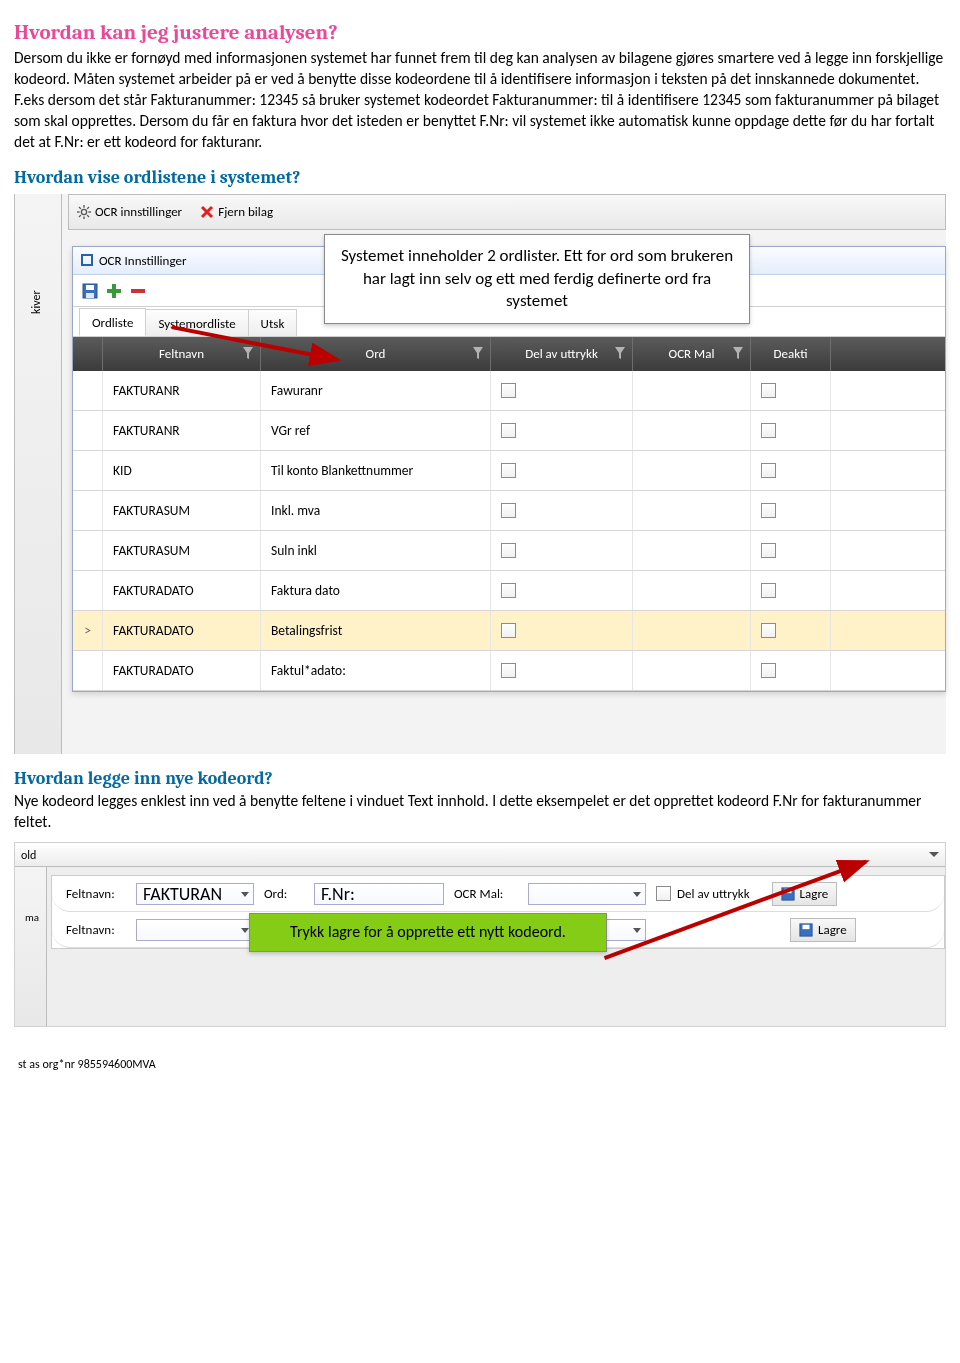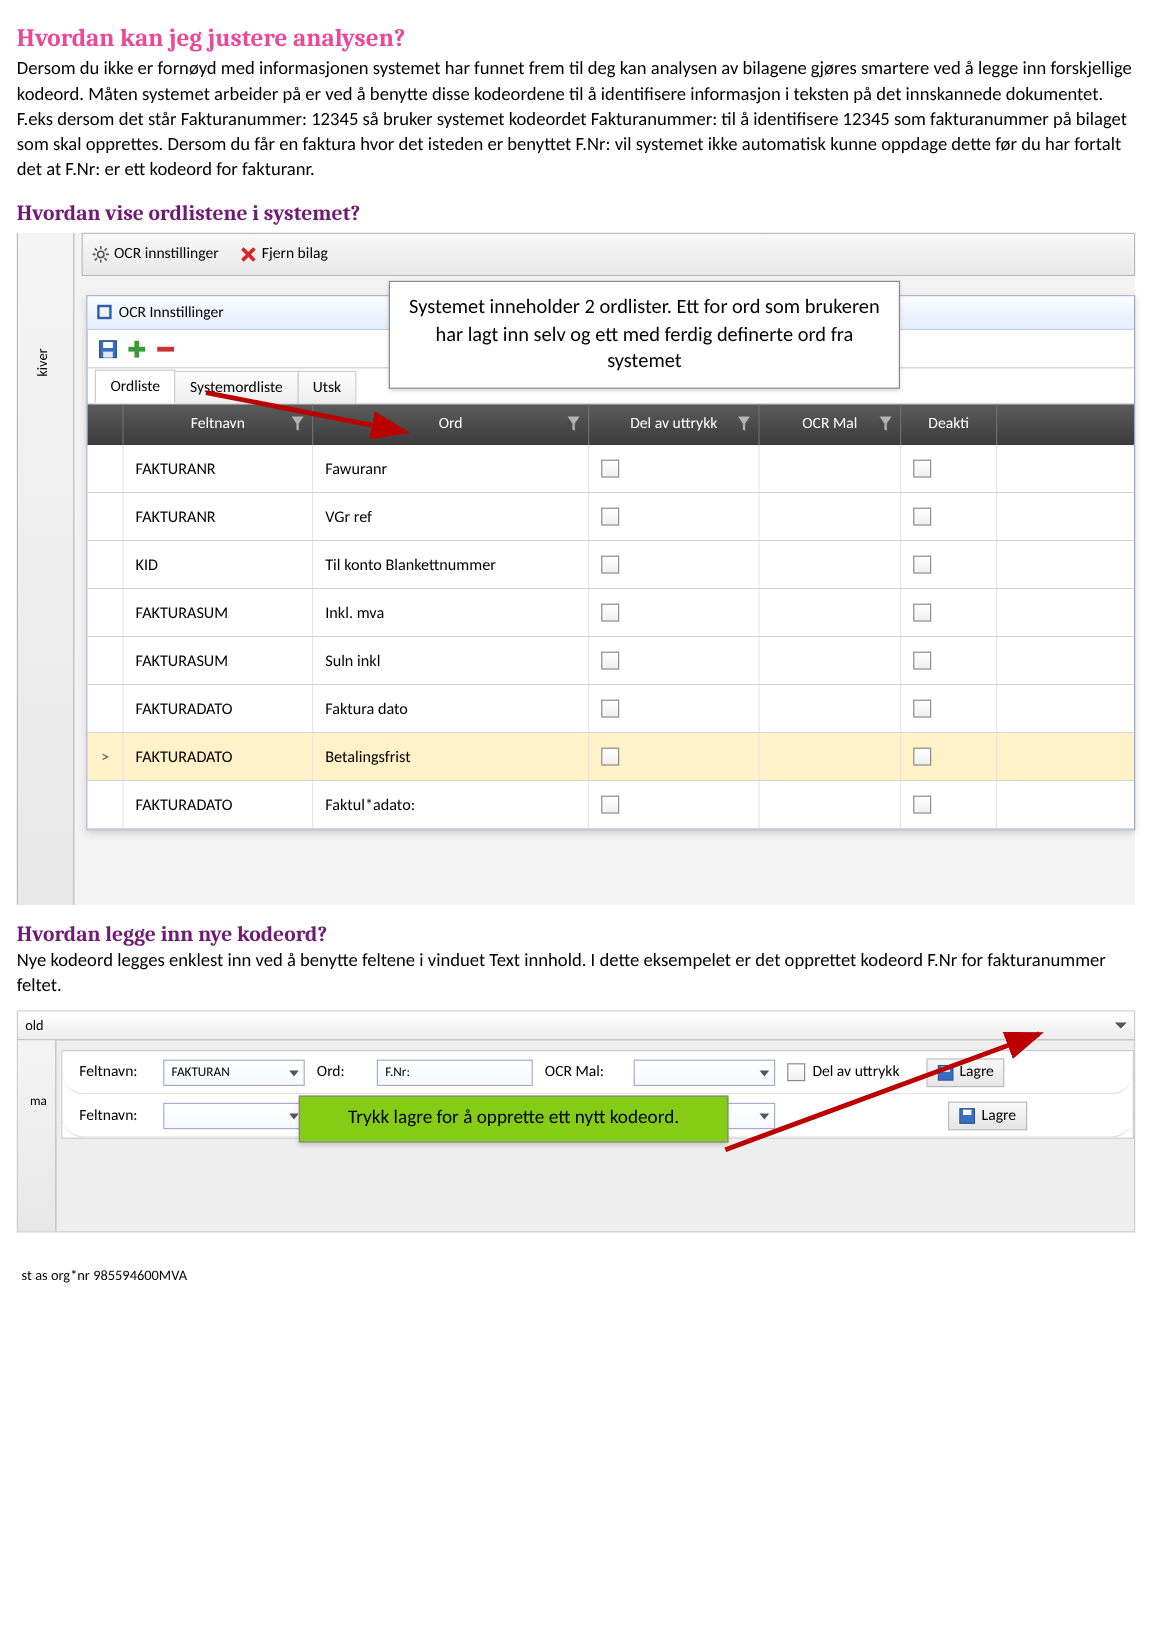--- a/index.html
+++ b/index.html
@@ -1,19 +1,19 @@
 <!DOCTYPE html>
 <html><head>
 <meta charset="utf-8">
 <style>
   * { box-sizing: border-box; margin: 0; padding: 0; }
   body { font-family: Calibri, Arial, sans-serif; font-size: 15px; color: #000; background: #fff; width: 960px; }
   .page { padding: 12px 14px 20px 14px; }
   h2.blue { color: #ec4899; font-family: Cambria, Georgia, serif; font-size: 21px; font-weight: bold; margin: 8px 0 4px 0; }
-  h3.blue { color: #701a75; font-family: Cambria, Georgia, serif; font-size: 18px; font-weight: bold; margin: 14px 0 2px 0; }
+  h3.blue { color: #0369a1; font-family: Cambria, Georgia, serif; font-size: 18px; font-weight: bold; margin: 14px 0 2px 0; }
   p.body { font-size: 15.5px; line-height: 1.35; margin: 2px 0 6px 0; }
 
   
   .shot1 { border: none; margin-top: 6px; position: relative; height: 560px; background: #f3f3f3; }
   .topbar { position: absolute; top: 0; left: 54px; right: 0; height: 36px; background: linear-gradient(#f8f8f8,#e9e9e9); border: 1px solid #bcbcbc; display: flex; align-items: center; padding-left: 8px; gap: 18px; font-size: 13px; }
   .gear { width: 14px; height: 14px; display: inline-block; }
   .gear svg, .redx svg { display: block; }
   .leftstrip { position: absolute; left: 0; top: 0; bottom: 0; width: 48px; background: linear-gradient(#f4f4f4,#e8e8e8); border-right: 1px solid #bcbcbc; border-left: 1px solid #bcbcbc; }
   .leftstrip .vtxt { position: absolute; top: 120px; left: 14px; font-size: 12px; transform: rotate(-90deg); transform-origin: left top; }
   .dlg { position: absolute; left: 58px; top: 52px; right: 0; background: #fff; border: 1px solid #9aa7c9; box-shadow: 0 2px 6px rgba(0,0,0,0.15); }
@@ -40,21 +40,21 @@
   .tooltipbox { position: absolute; left: 310px; top: 40px; width: 426px; background: #fff; border: 1px solid #888; padding: 10px 14px; font-size: 17px; text-align: center; line-height: 1.35; box-shadow: 0 2px 4px rgba(0,0,0,0.2); z-index: 5; }
   .arrow1 { position: absolute; left: 152px; top: 129px; z-index: 6; transform: rotate(200deg); }
 
   
   .shot2 { margin-top: 10px; position: relative; height: 185px; background: #eee; border: 1px solid #d0d0d0; }
   .dd { position: absolute; left: 0; top: 0; height: 24px; right: 0; background: linear-gradient(#fff,#ececec); border-bottom: 1px solid #bbb; display: flex; align-items: center; font-size: 12px; padding: 0 6px; justify-content: space-between; }
   .ddarrow { width: 0; height: 0; border-left: 5px solid transparent; border-right: 5px solid transparent; border-top: 5px solid #555; }
   .fieldsarea { position: absolute; left: 36px; top: 32px; right: 0; border: 1px solid #ccc; background: #fff; }
   .frow { display: flex; align-items: center; height: 36px; border-bottom: 1px solid #ddd; font-size: 13px; padding-left: 14px; gap: 10px; border-radius: 18px; }
   .flabel { width: 60px; }
-  .fin { height: 22px; border: 1px solid #aac; background: linear-gradient(#fff,#f6f9ff); display: flex; align-items: center; padding: 0 6px; font-size: 11px; position: relative; }
+  .fin { height: 22px; border: 1px solid #aac; background: linear-gradient(#fff,#f6f9ff); display: flex; align-items: center; padding: 0 6px; font-size: 18px; position: relative; }
   .fin .car { position: absolute; right: 4px; top: 8px; width: 0; height: 0; border-left: 4px solid transparent; border-right: 4px solid transparent; border-top: 5px solid #555; }
   .w120 { width: 118px; } .w130 { width: 130px; }
   .chklbl { display: flex; align-items: center; gap: 6px; }
   .savebtn { display: flex; align-items: center; gap: 5px; background: linear-gradient(#f8f8f8,#e5e5e5); border: 1px solid #bbb; height: 24px; padding: 0 8px; font-size: 13px; margin-left: 12px; }
   .leftstrip2 { position: absolute; left: 0; top: 24px; bottom: 0; width: 32px; background: linear-gradient(#f4f4f4,#e8e8e8); border-right: 1px solid #bcbcbc; }
   .leftstrip2 .v2 { position: absolute; top: 44px; left: 10px; font-size: 11px; }
   .tooltipbox2 { position: absolute; left: 224px; top: 70px; width: 358px; background: #84cc16; border: 1px solid #888; padding: 8px 12px; font-size: 16px; text-align: center; line-height: 1.3; box-shadow: 0 2px 4px rgba(0,0,0,0.2); margin-left: 10px; }
   .arrow2 { position: absolute; right: 56px; top: 36px; z-index: 6; transform: rotate(-12deg); }
   .footer { margin-top: 30px; font-size: 12px; padding-left: 4px; }
   .saveicon { width: 14px; height: 14px; }

